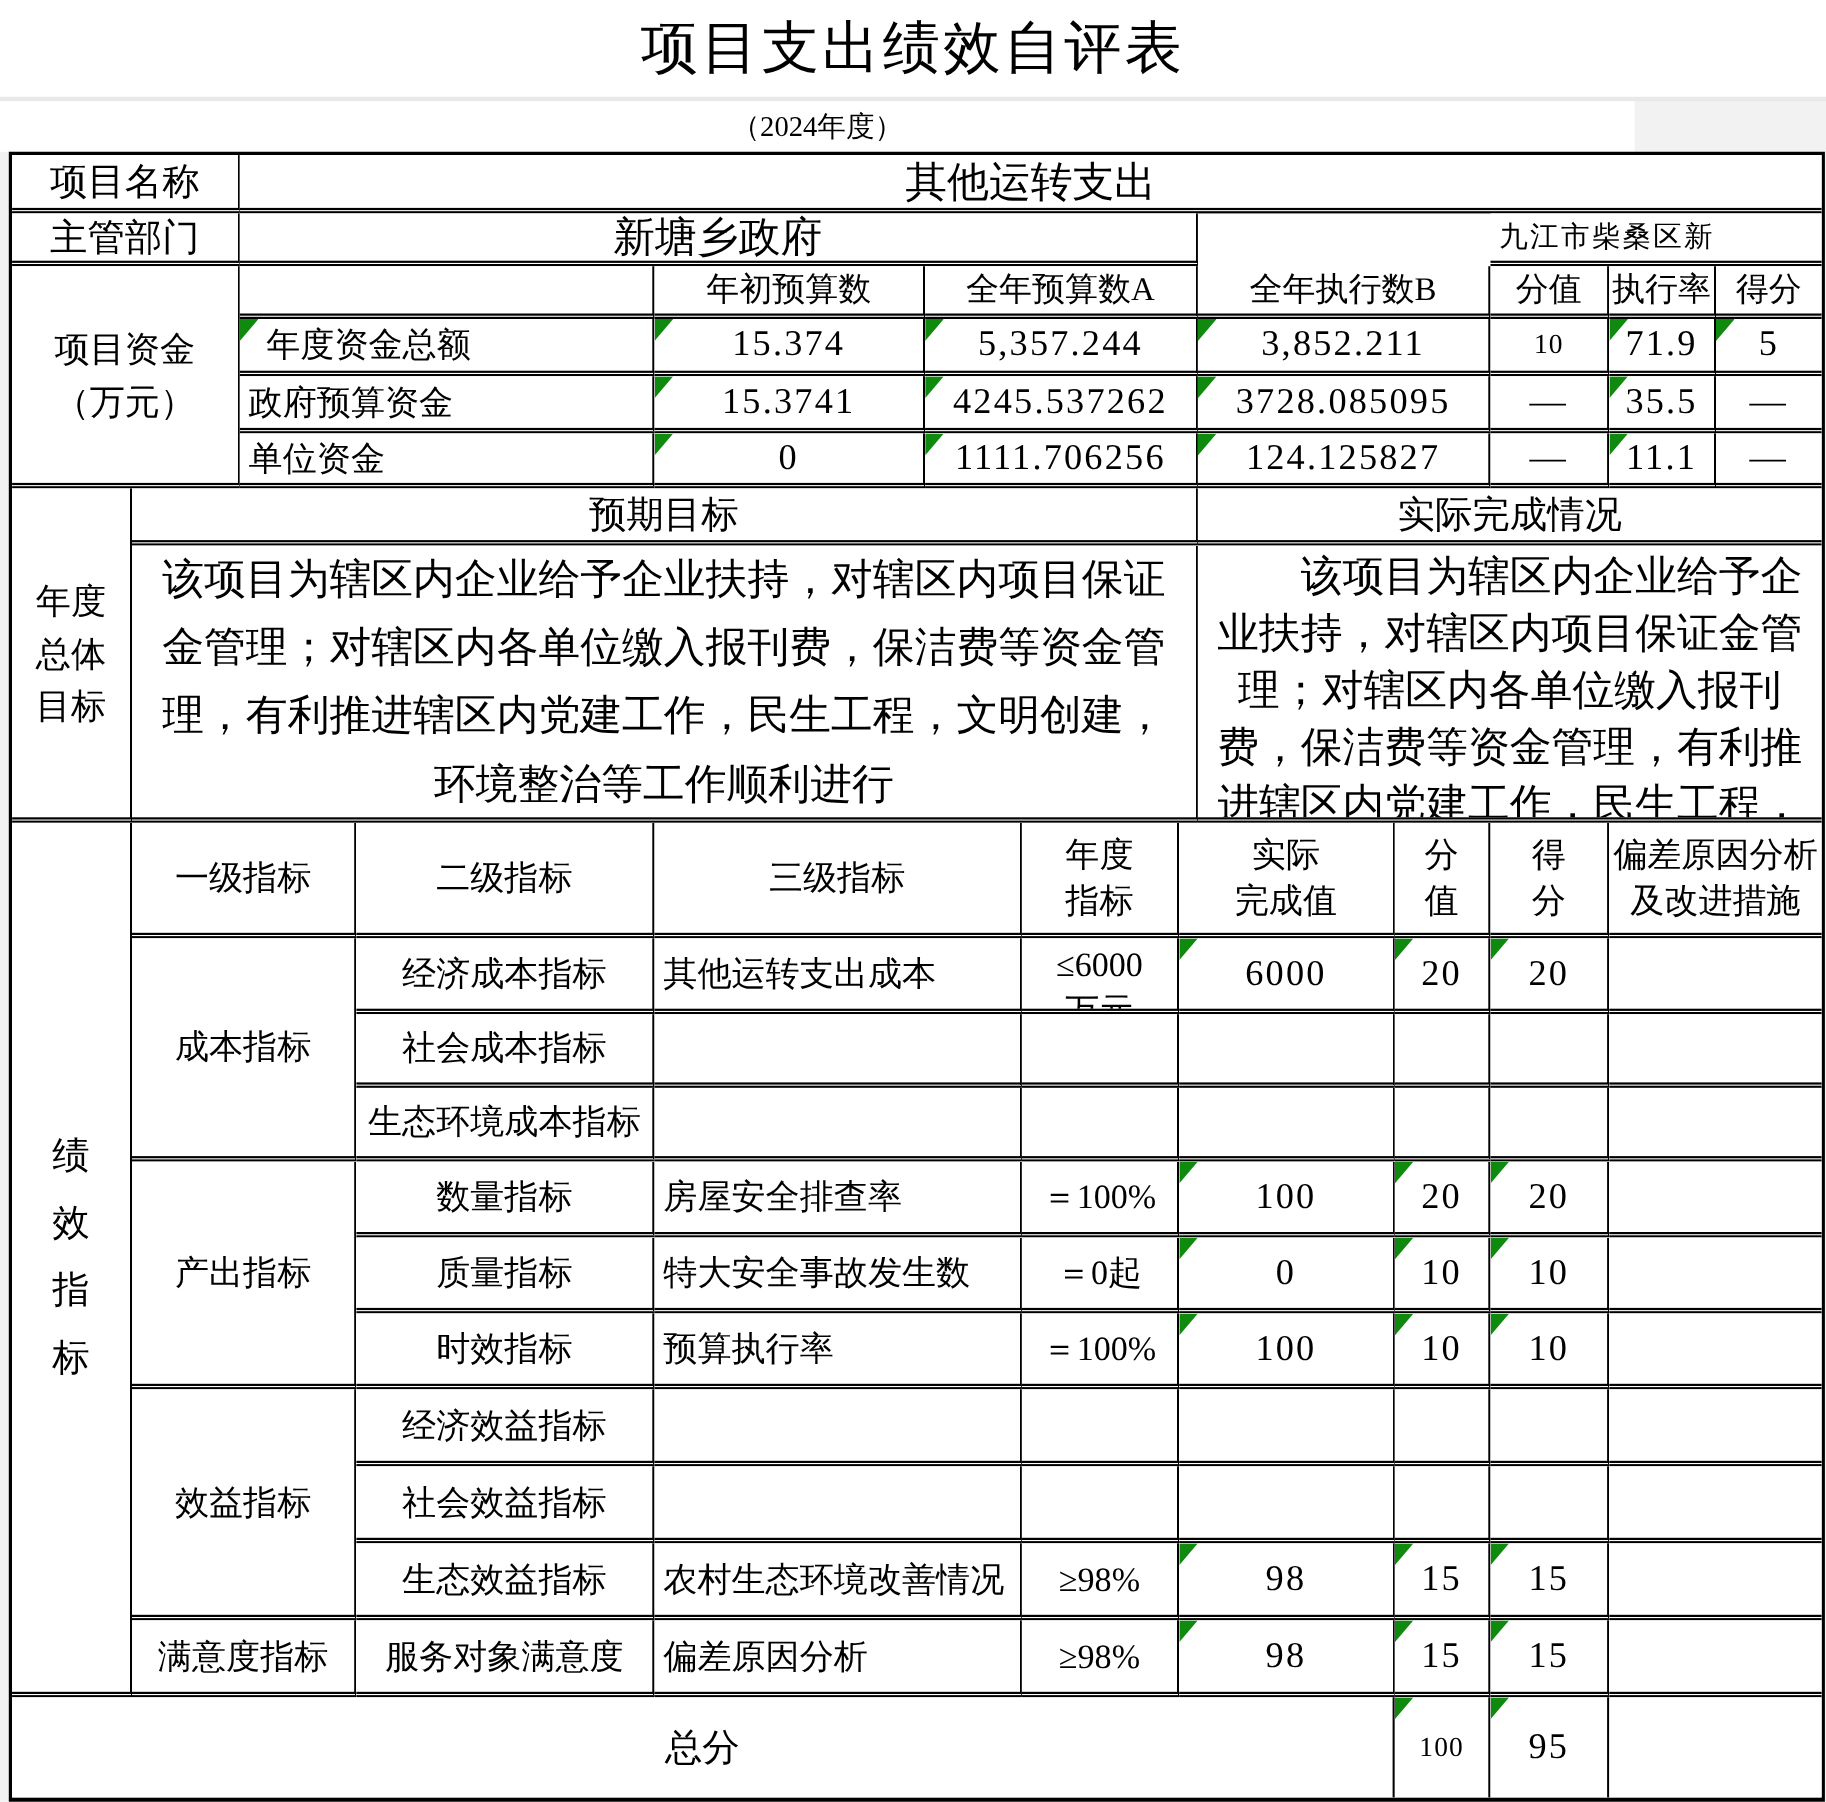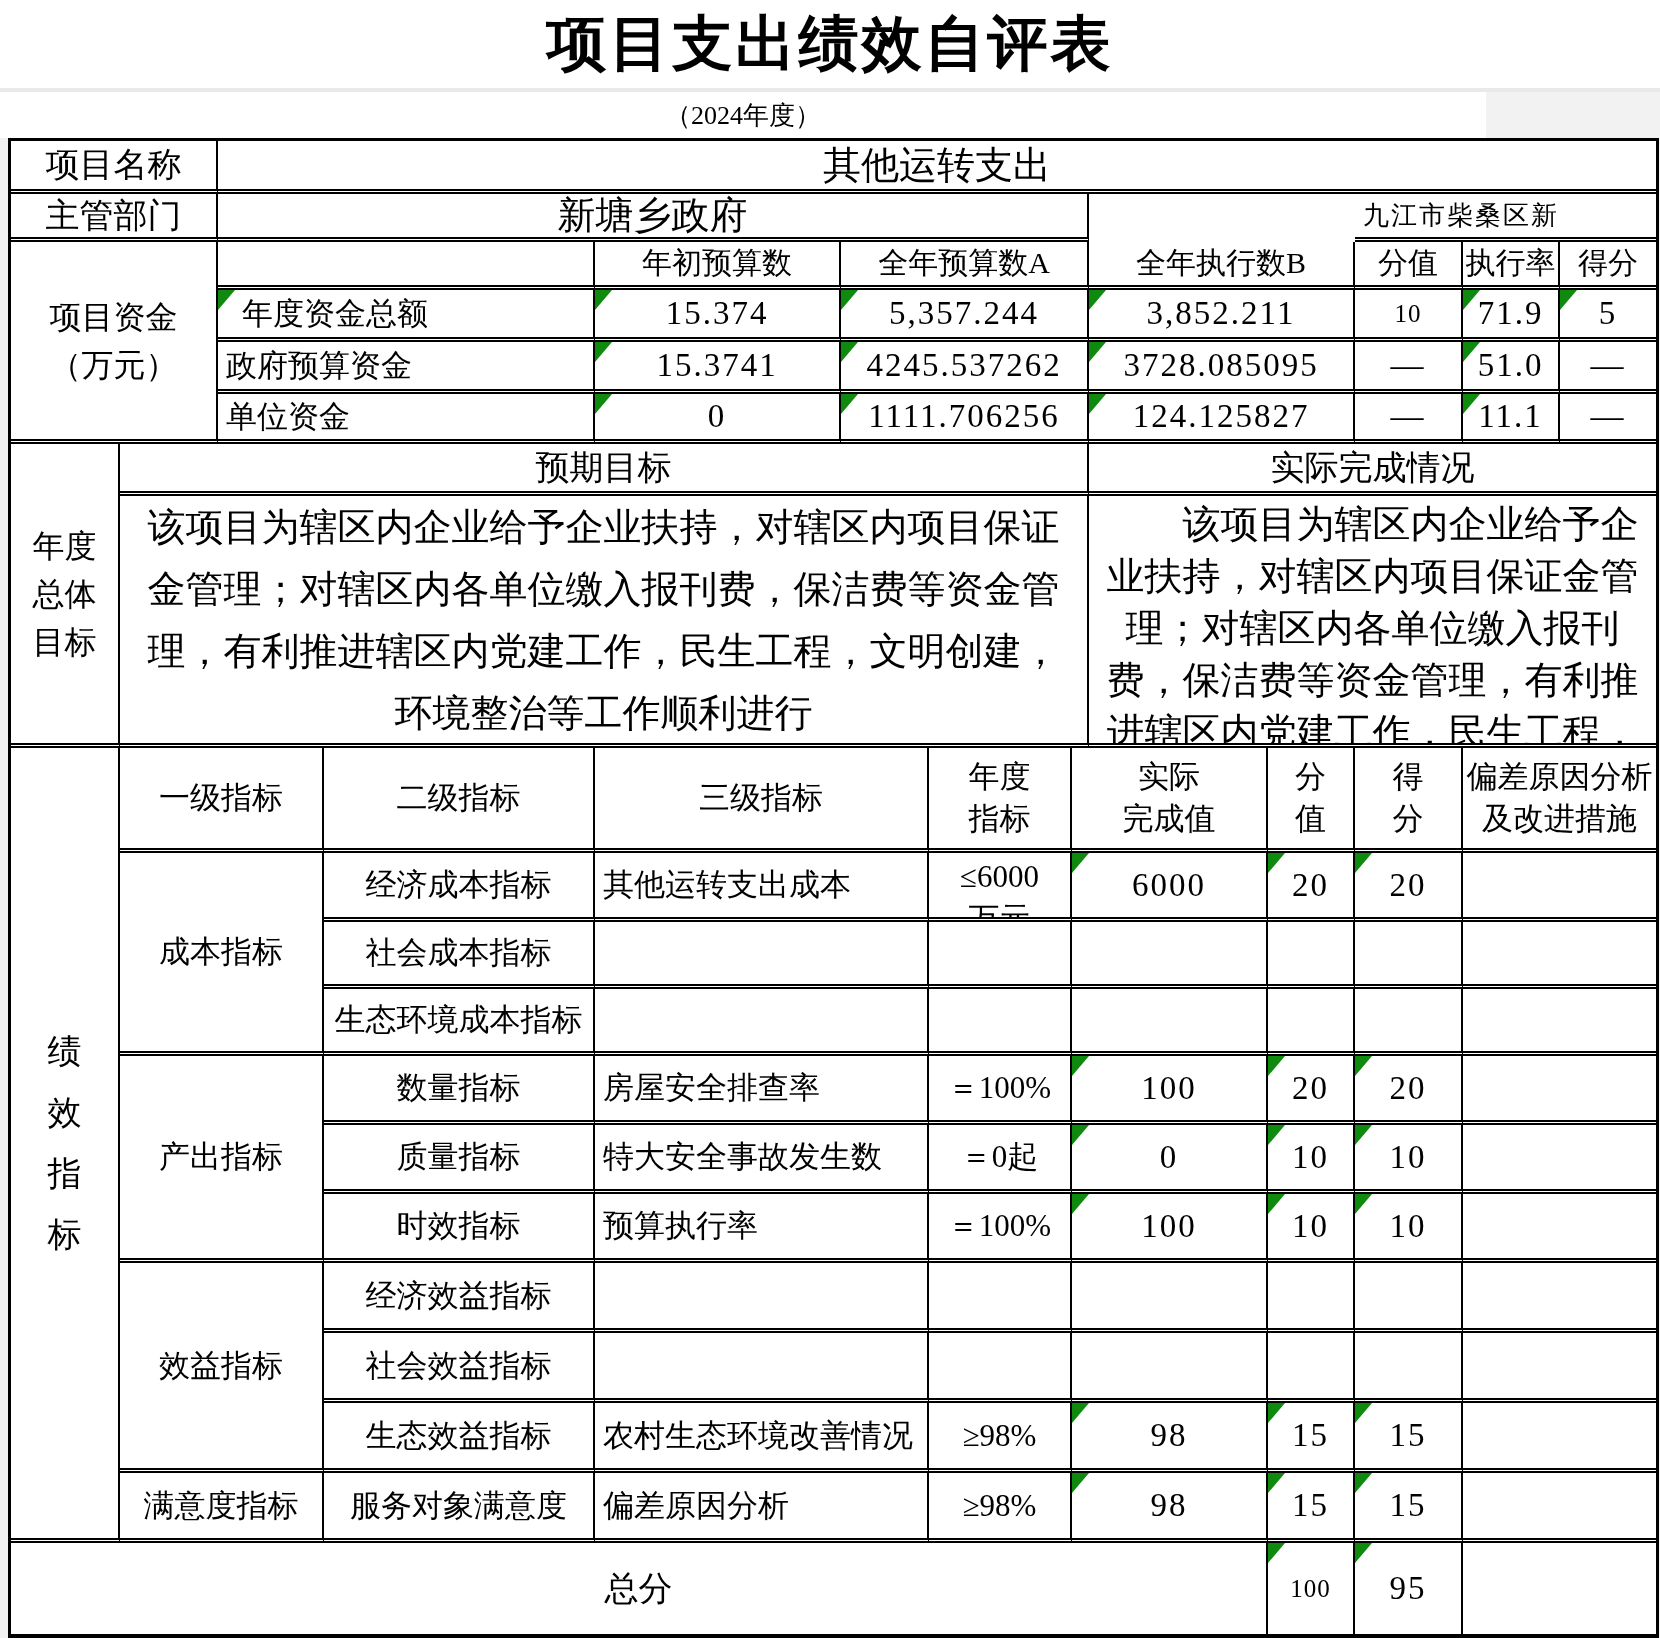--- a/index.html
+++ b/index.html
@@ -6,21 +6,21 @@
   body{
     width:1660px;height:1638px;
     background:#f2f2f2;
     font-family:"Liberation Serif","DejaVu Serif",serif;
     color:#000;
     overflow:hidden;
   }
   .titleband{
     background:#fff;height:88px;width:1660px;
     display:flex;align-items:center;justify-content:center;
-    font-size:60px;font-weight:bold;letter-spacing:3px;
+    font-size:52px;font-weight:normal;letter-spacing:3px;
   }
   .grayrule{height:4px;width:1660px;background:#e9e9e9;}
   .subband{
     background:#fff;height:46px;width:1486px;
     display:flex;align-items:center;justify-content:center;
     font-size:26px;
   }
   .grid{
     margin-left:8px;
     display:grid;
@@ -134,21 +134,21 @@
       <i class="gm"></i>
       <span>4245.537262</span>
     </div>
   <div class="c num" style="grid-area:5/9/6/11">
       <i class="gm"></i>
       <span>3728.085095</span>
     </div>
   <div class="c num" style="grid-area:5/11/6/12">—</div>
   <div class="c num" style="grid-area:5/12/6/13">
       <i class="gm"></i>
-      <span>51.0</span>
+      <span>35.5</span>
     </div>
   <div class="c num rr0" style="grid-area:5/13/6/14">—</div>
 
   <div class="c left" style="grid-area:6/3/7/5">单位资金</div>
   <div class="c num" style="grid-area:6/5/7/6">
       <i class="gm"></i>
       <span>0</span>
     </div>
   <div class="c num" style="grid-area:6/6/7/9">
       <i class="gm"></i>

